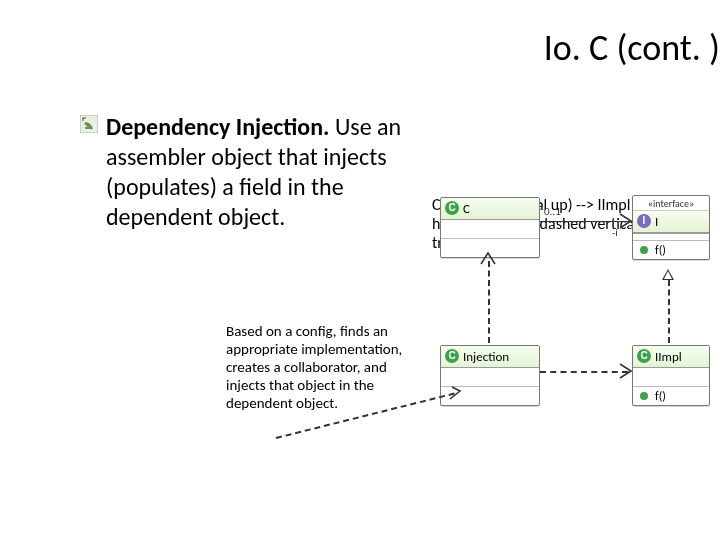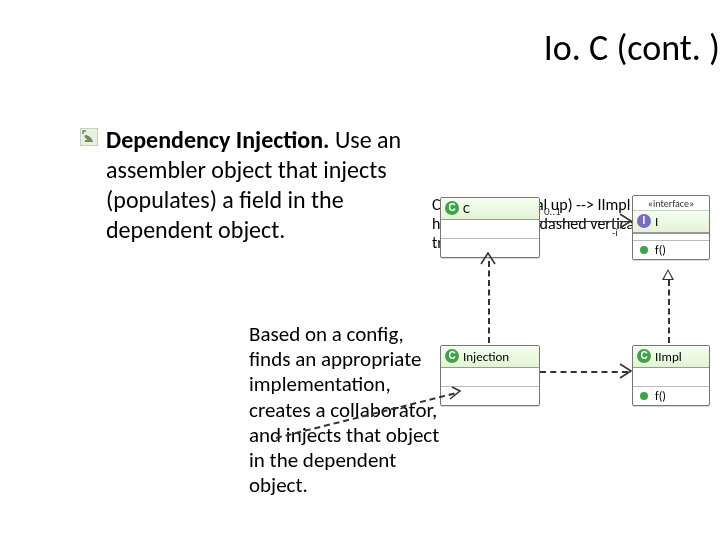--- a/index.html
+++ b/index.html
@@ -6,30 +6,30 @@
   body{
     width:720px;height:540px;
     font-family:"Calibri","Segoe UI",Arial,sans-serif;
     background:#fff;color:#000;position:relative;overflow:hidden;
   }
   .title{
     position:absolute;left:0;right:0;top:26px;text-align:right;
     font-size:36px;font-weight:400;
   }
   .bullet-row{
-    position:absolute;left:106px;top:125px;
+    position:absolute;left:106px;top:112px;
     font-size:24px;line-height:1.25;width:320px;
   }
   .bullet-icon{
     position:absolute;left:-26px;top:3px;width:18px;height:18px;
   }
   .bullet-icon svg{width:18px;height:18px;display:block;}
   .sub-note{
     position:absolute;left:226px;top:322px;width:200px;
-    font-size:21px;line-height:1.2;margin-left:23px;
+    font-size:15px;line-height:1.2;
   }
   .bold{font-weight:700;}
 
   
   .uml{position:absolute;left:432px;top:195px;width:288px;height:270px;}
   .box{
     position:absolute;background:#fff;
     border:1px solid #777;border-radius:2px;
     box-shadow:0 1px 0 rgba(0,0,0,.15);
     font-size:13px;

